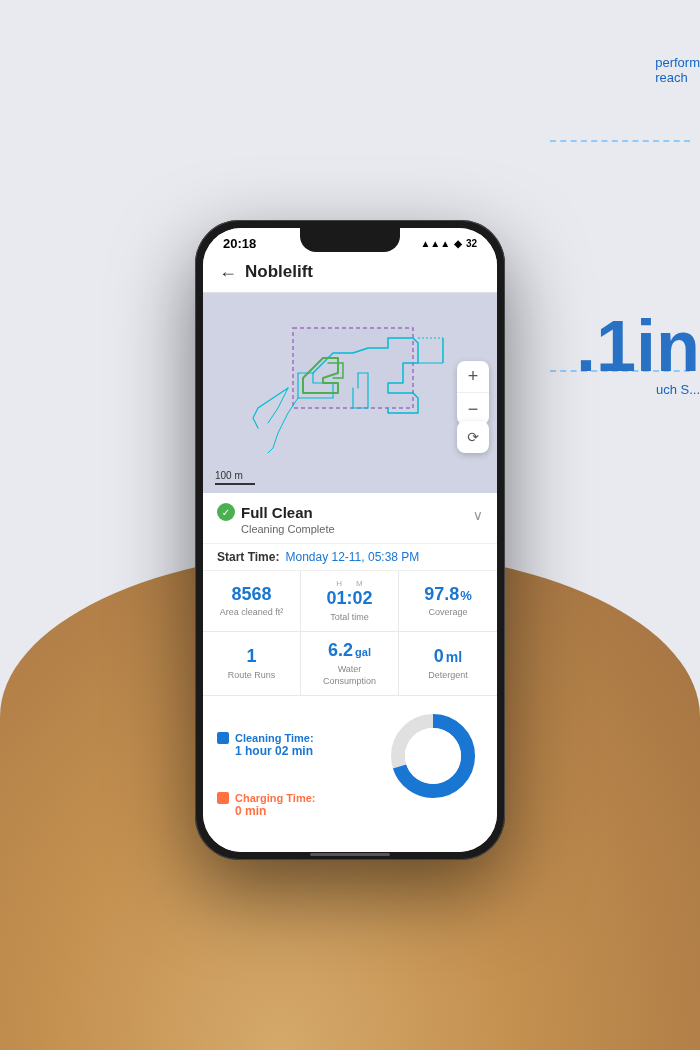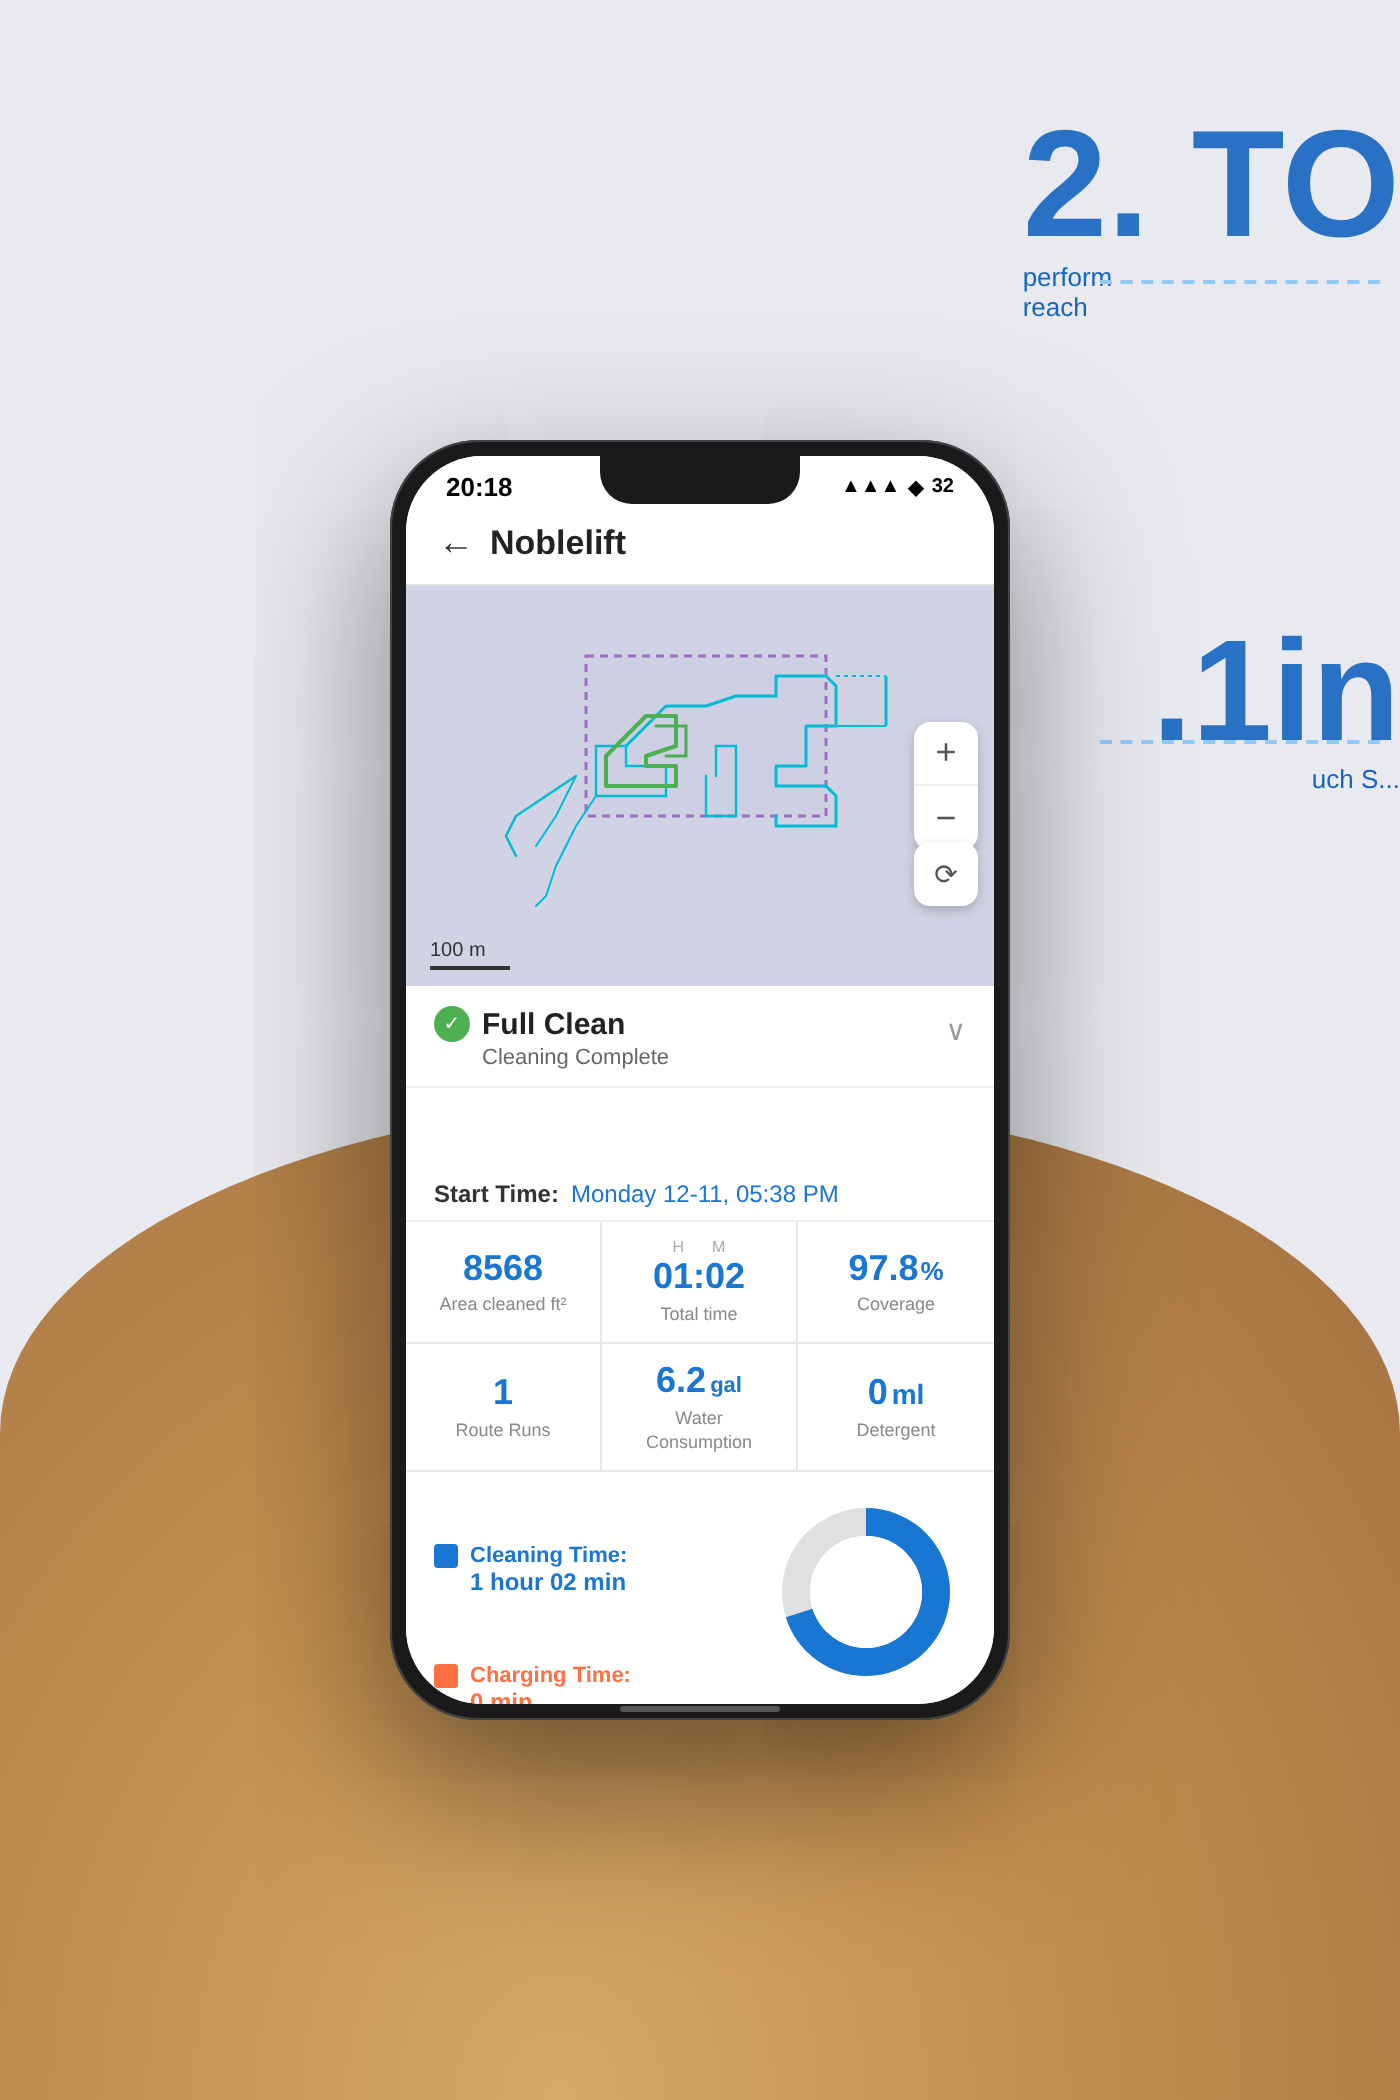--- a/index.html
+++ b/index.html
@@ -174,21 +174,20 @@
     .clean-subtitle { font-size: 11px; color: #666; margin-top: 2px; margin-left: 24px; }
     .chevron-icon { font-size: 14px; color: #999; margin-top: 4px; }
 
     
     .start-time-row {
       padding: 6px 14px;
       display: flex;
       align-items: center;
       gap: 6px;
       border-bottom: 1px solid #f0f0f0;
-      margin-top: 40px;
     }
     .start-time-label { font-size: 12px; font-weight: 600; color: #333; }
     .start-time-value { font-size: 12px; color: #1976d2; font-weight: 500; }
 
     
     .stats-grid {
       display: grid;
       grid-template-columns: 1fr 1fr 1fr;
     }
     .stat-cell {
@@ -261,21 +260,20 @@
       height: 24px;
       background: #1a1a1a;
       border-radius: 0 0 16px 16px;
       z-index: 20;
     }
   </style>
 </head>
 <body>
 
 <div style="position:absolute; right:0; top:55px; z-index:2; text-align:left; pointer-events:none;">
-  <div style="font-size:76px; font-weight:900; color:#1565c0; line-height:1; opacity:0.9;">2. TO</div>
   <div style="font-size:13px; color:#1565c0; font-weight:400;">perform</div>
   <div style="font-size:13px; color:#1565c0; font-weight:400;">reach</div>
 </div>
 
 <div style="position:absolute; right:10px; top:140px; width:140px; border-top: 2px dashed #90caf9; z-index:2;"></div>
 <div style="position:absolute; right:10px; top:370px; width:140px; border-top: 2px dashed #90caf9; z-index:2;"></div>
 
 <div style="position:absolute; right:0; top:310px; z-index:2; text-align:right; pointer-events:none;">
   <div style="font-size:72px; font-weight:900; color:#1565c0; line-height:1; opacity:0.9;">.1in</div>
   <div style="font-size:13px; color:#1565c0; font-weight:400;">uch S...</div>

